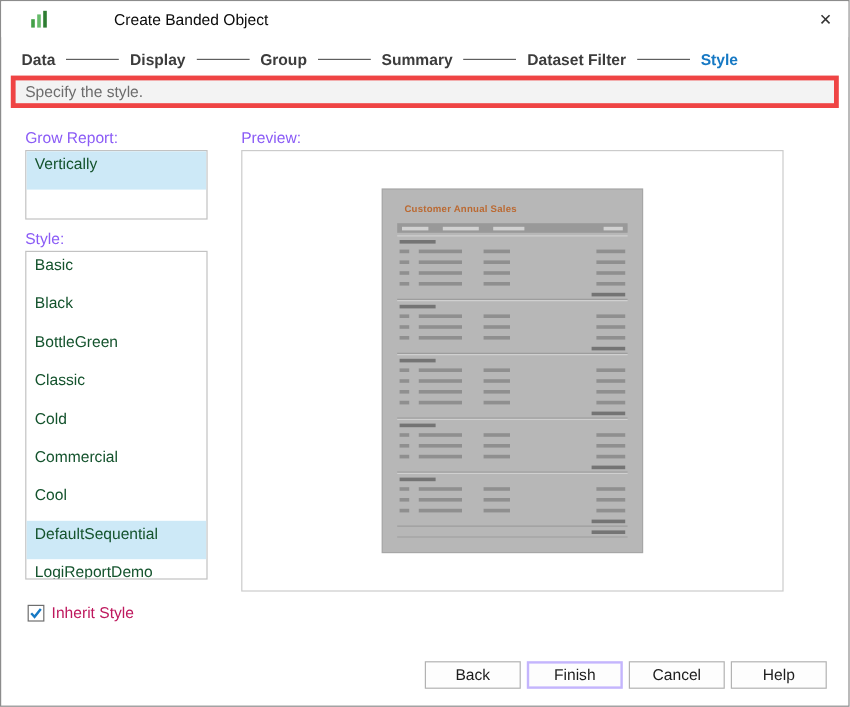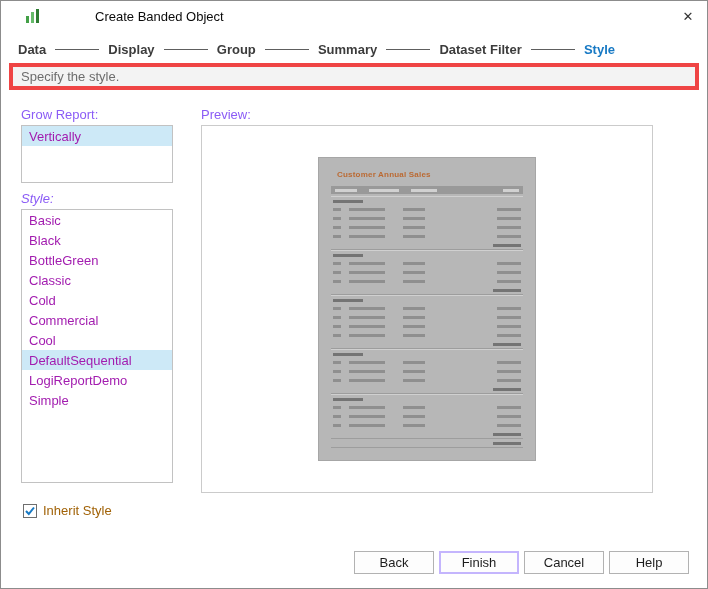--- a/index.html
+++ b/index.html
@@ -26,27 +26,27 @@
   .step.active { color: #1779c4; }
   .connector { flex: 1 1 auto; height: 1px; background: #5e5e5e; margin: 0 9px; min-width: 18px; }
 
   
   .subtitle-bar { position: absolute; top: 62px; left: 8px; right: 8px; height: 27px; background: #f3f3f3; border: 4px solid #ef4444; display: flex; align-items: center; padding-left: 8px; color: #6d6d6d; }
 
   
   .content { position: absolute; top: 90px; left: 8px; right: 8px; bottom: 52px; background: #fff; }
   .panel-label { position: absolute; color: #8b5cf6; }
   #grow-label { left: 12px; top: 16px; }
-  #style-label { left: 12px; top: 100px; font-style: italic; }
+  #style-label { left: 12px; top: 100px; }
   #preview-label { left: 192px; top: 16px; }
 
   .listbox { position: absolute; border: 1px solid #c2c2c2; background: #fff; overflow: hidden; }
   #grow-list { left: 12px; top: 34px; width: 152px; height: 58px; }
   #style-list { left: 12px; top: 118px; width: 152px; height: 274px; }
-  .list-item { height: 20px; line-height: 22px; padding-left: 7px; color: #a21caf; cursor: pointer; white-space: nowrap; }
+  .list-item { height: 32px; line-height: 22px; padding-left: 7px; color: #14532d; cursor: pointer; white-space: nowrap; }
   .list-item.selected { background: #cde9f7; }
 
   .preview-box { position: absolute; left: 192px; top: 34px; width: 452px; height: 368px; border: 1px solid #cbcbcb; background: #fff; display: flex; align-items: center; justify-content: center; }
 
   
   .thumb { width: 216px; height: 302px; background: #b7b7b7; box-shadow: 0 0 0 1px #a6a6a6; padding: 12px 12px 8px; position: relative; }
   .thumb-title { font-size: 8px; font-weight: bold; color: #bb6a33; margin-left: 6px; letter-spacing: 0.2px; }
   .thumb-header { height: 8px; margin-top: 7px; background: #999999; display: flex; align-items: center; gap: 12px; padding: 0 4px; }
   .thumb-header i { display: block; height: 3px; background: rgba(255,255,255,0.55); }
   .thumb-header i:nth-child(1) { width: 22px; }
@@ -59,21 +59,21 @@
   .t-row .b1 { left: 2px; width: 8px; }
   .t-row .b2 { left: 18px; width: 36px; }
   .t-row .b3 { left: 72px; width: 22px; }
   .t-row .b4 { right: 2px; width: 24px; }
   .t-row .g1 { left: 2px; width: 30px; background: rgba(50,50,50,0.5); }
   .t-row .t1 { right: 2px; width: 28px; background: rgba(50,50,50,0.5); }
   .t-g { border-top: 1px solid rgba(255,255,255,0.35); }
   .t-t { border-bottom: 1px solid rgba(0,0,0,0.14); }
 
   
-  .checkbox-row { position: absolute; left: 14px; top: 412px; display: flex; align-items: center; gap: 6px; cursor: pointer; color: #a16207; }
+  .checkbox-row { position: absolute; left: 14px; top: 412px; display: flex; align-items: center; gap: 6px; cursor: pointer; color: #be185d; }
   .checkbox { width: 14px; height: 14px; border: 1px solid #6e6e6e; background: #fff; display: flex; align-items: center; justify-content: center; }
 
   
   .buttons { position: absolute; right: 18px; top: 550px; display: flex; gap: 5px; }
   .btn { width: 80px; height: 23px; font-family: inherit; font-size: 13px; background: #fdfdfd; border: 1px solid #b2b2b2; color: #1d1d1d; cursor: pointer; }
   .btn.finish { border: 2px solid #c4b5fd; }
   .btn:disabled { color: #b3b3b3; border-color: #d8d8d8; cursor: default; }
 </style>
 </head>
 <body>

